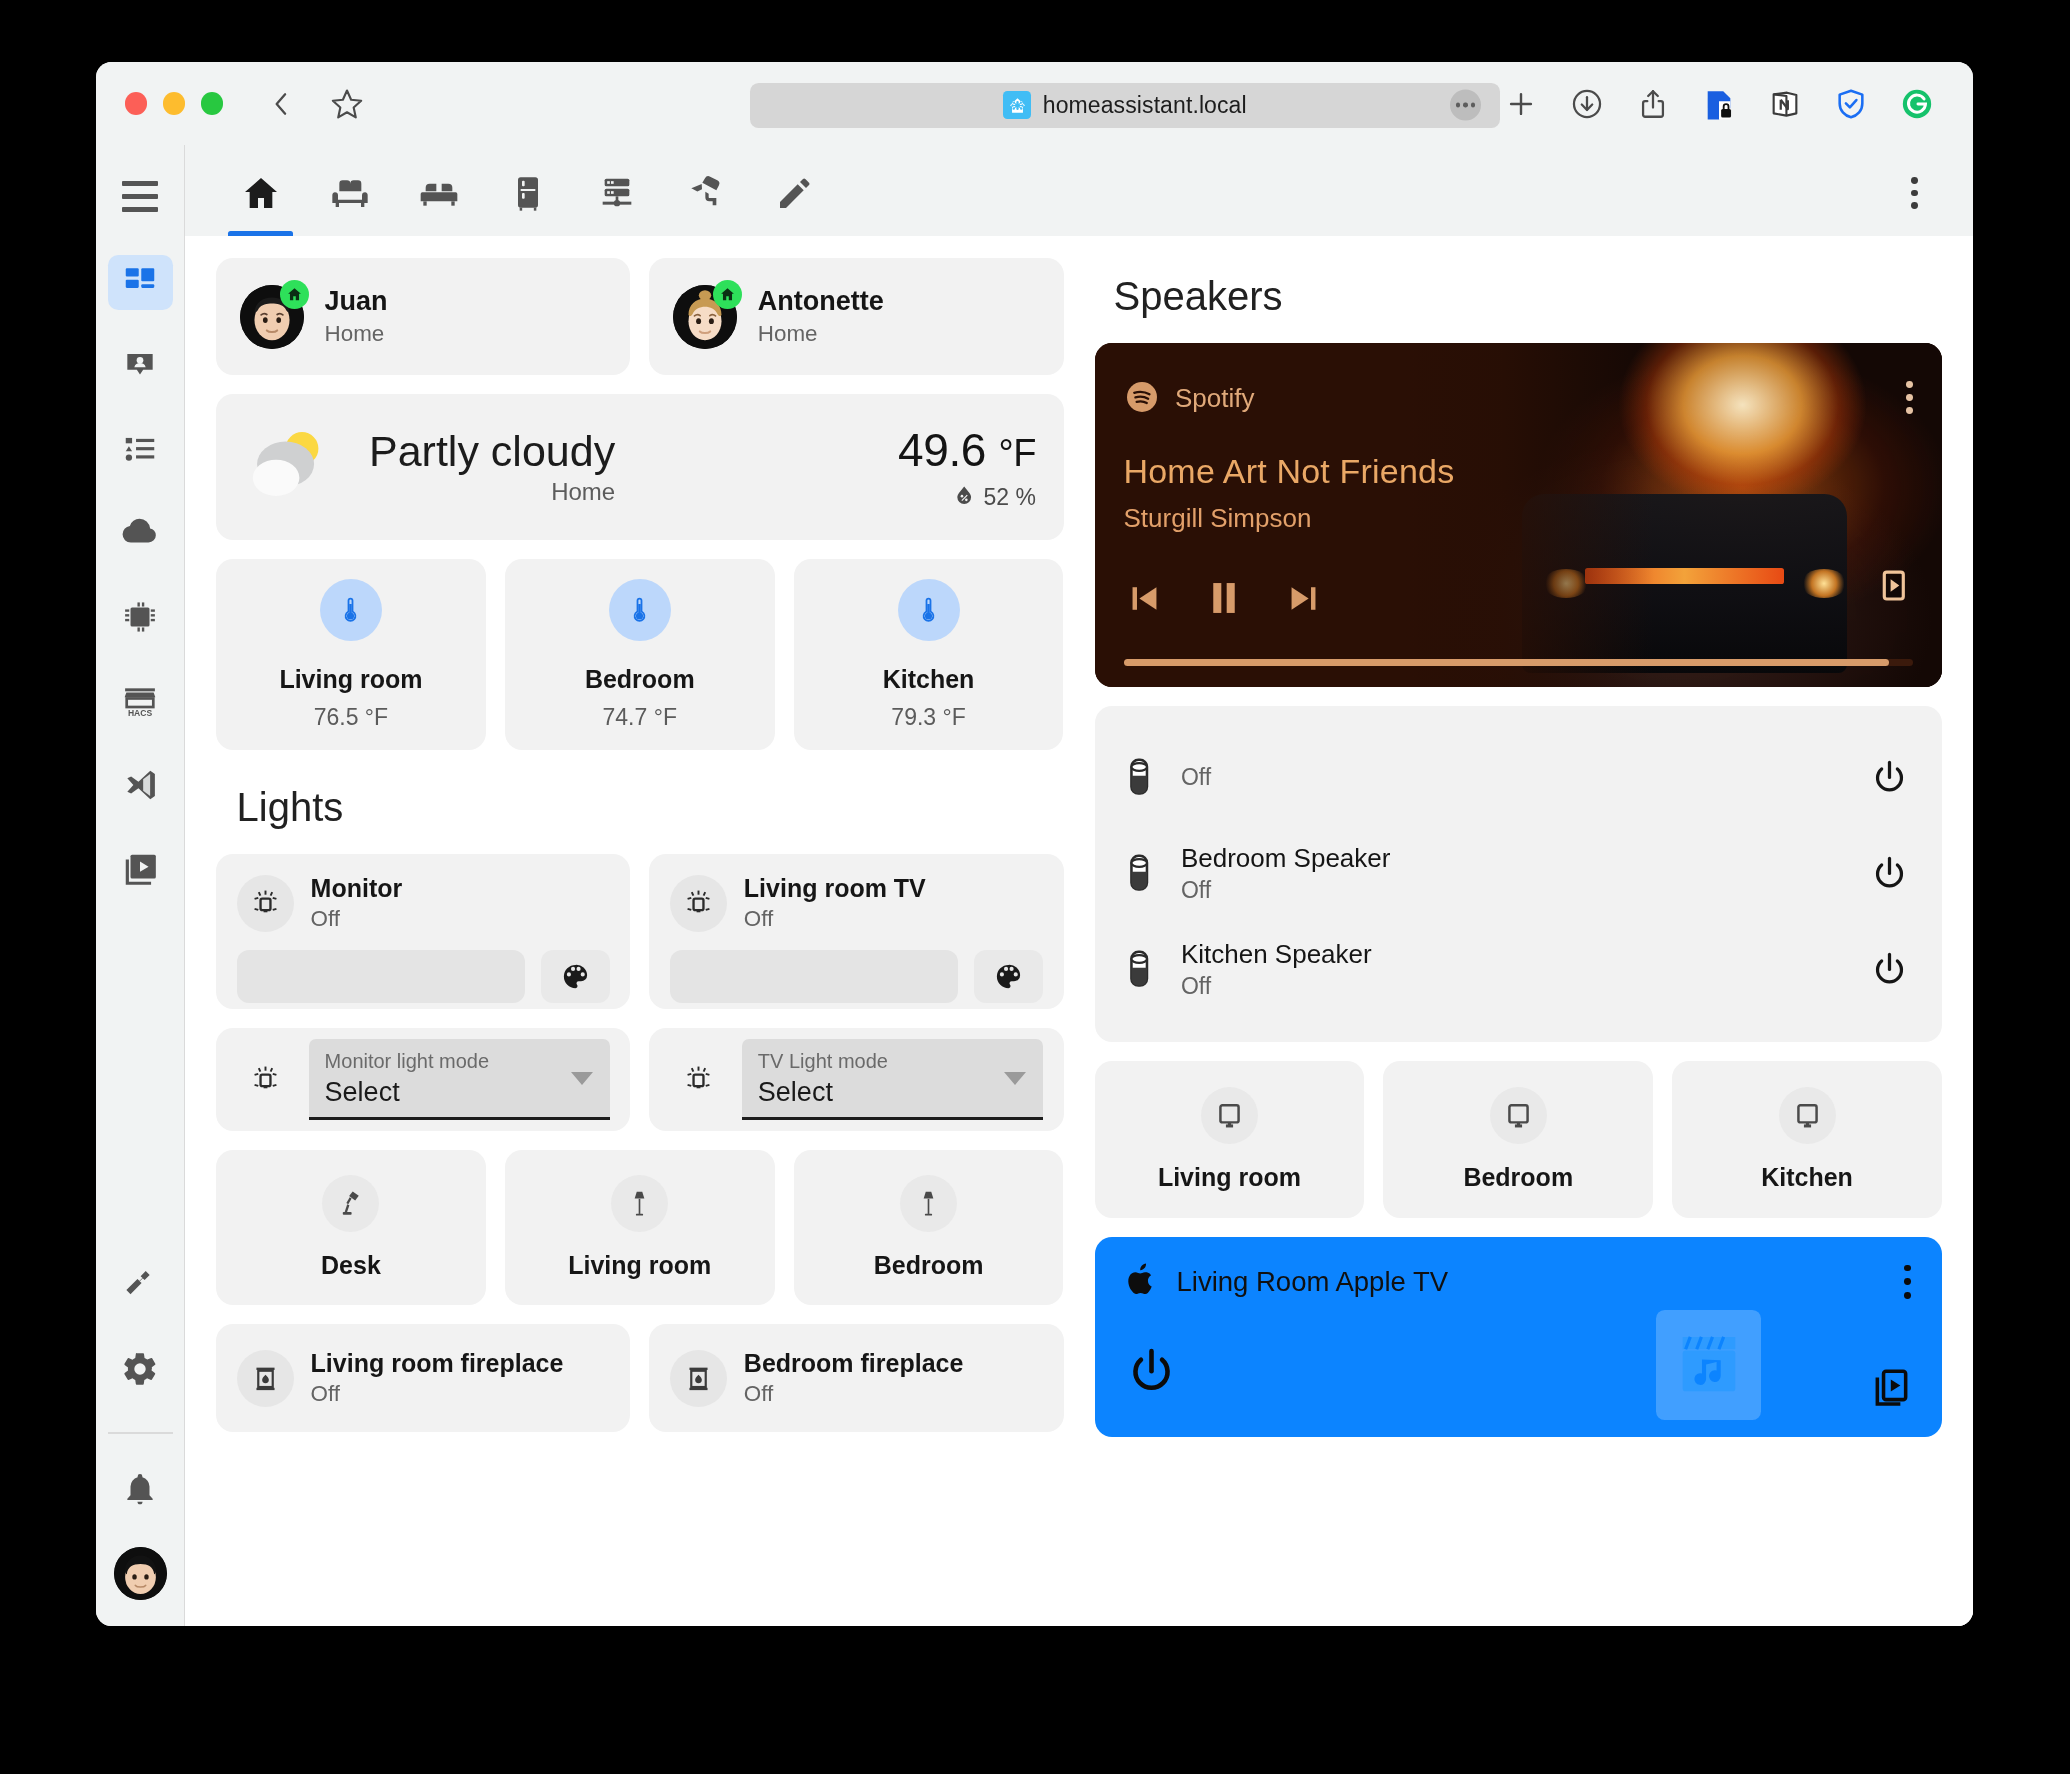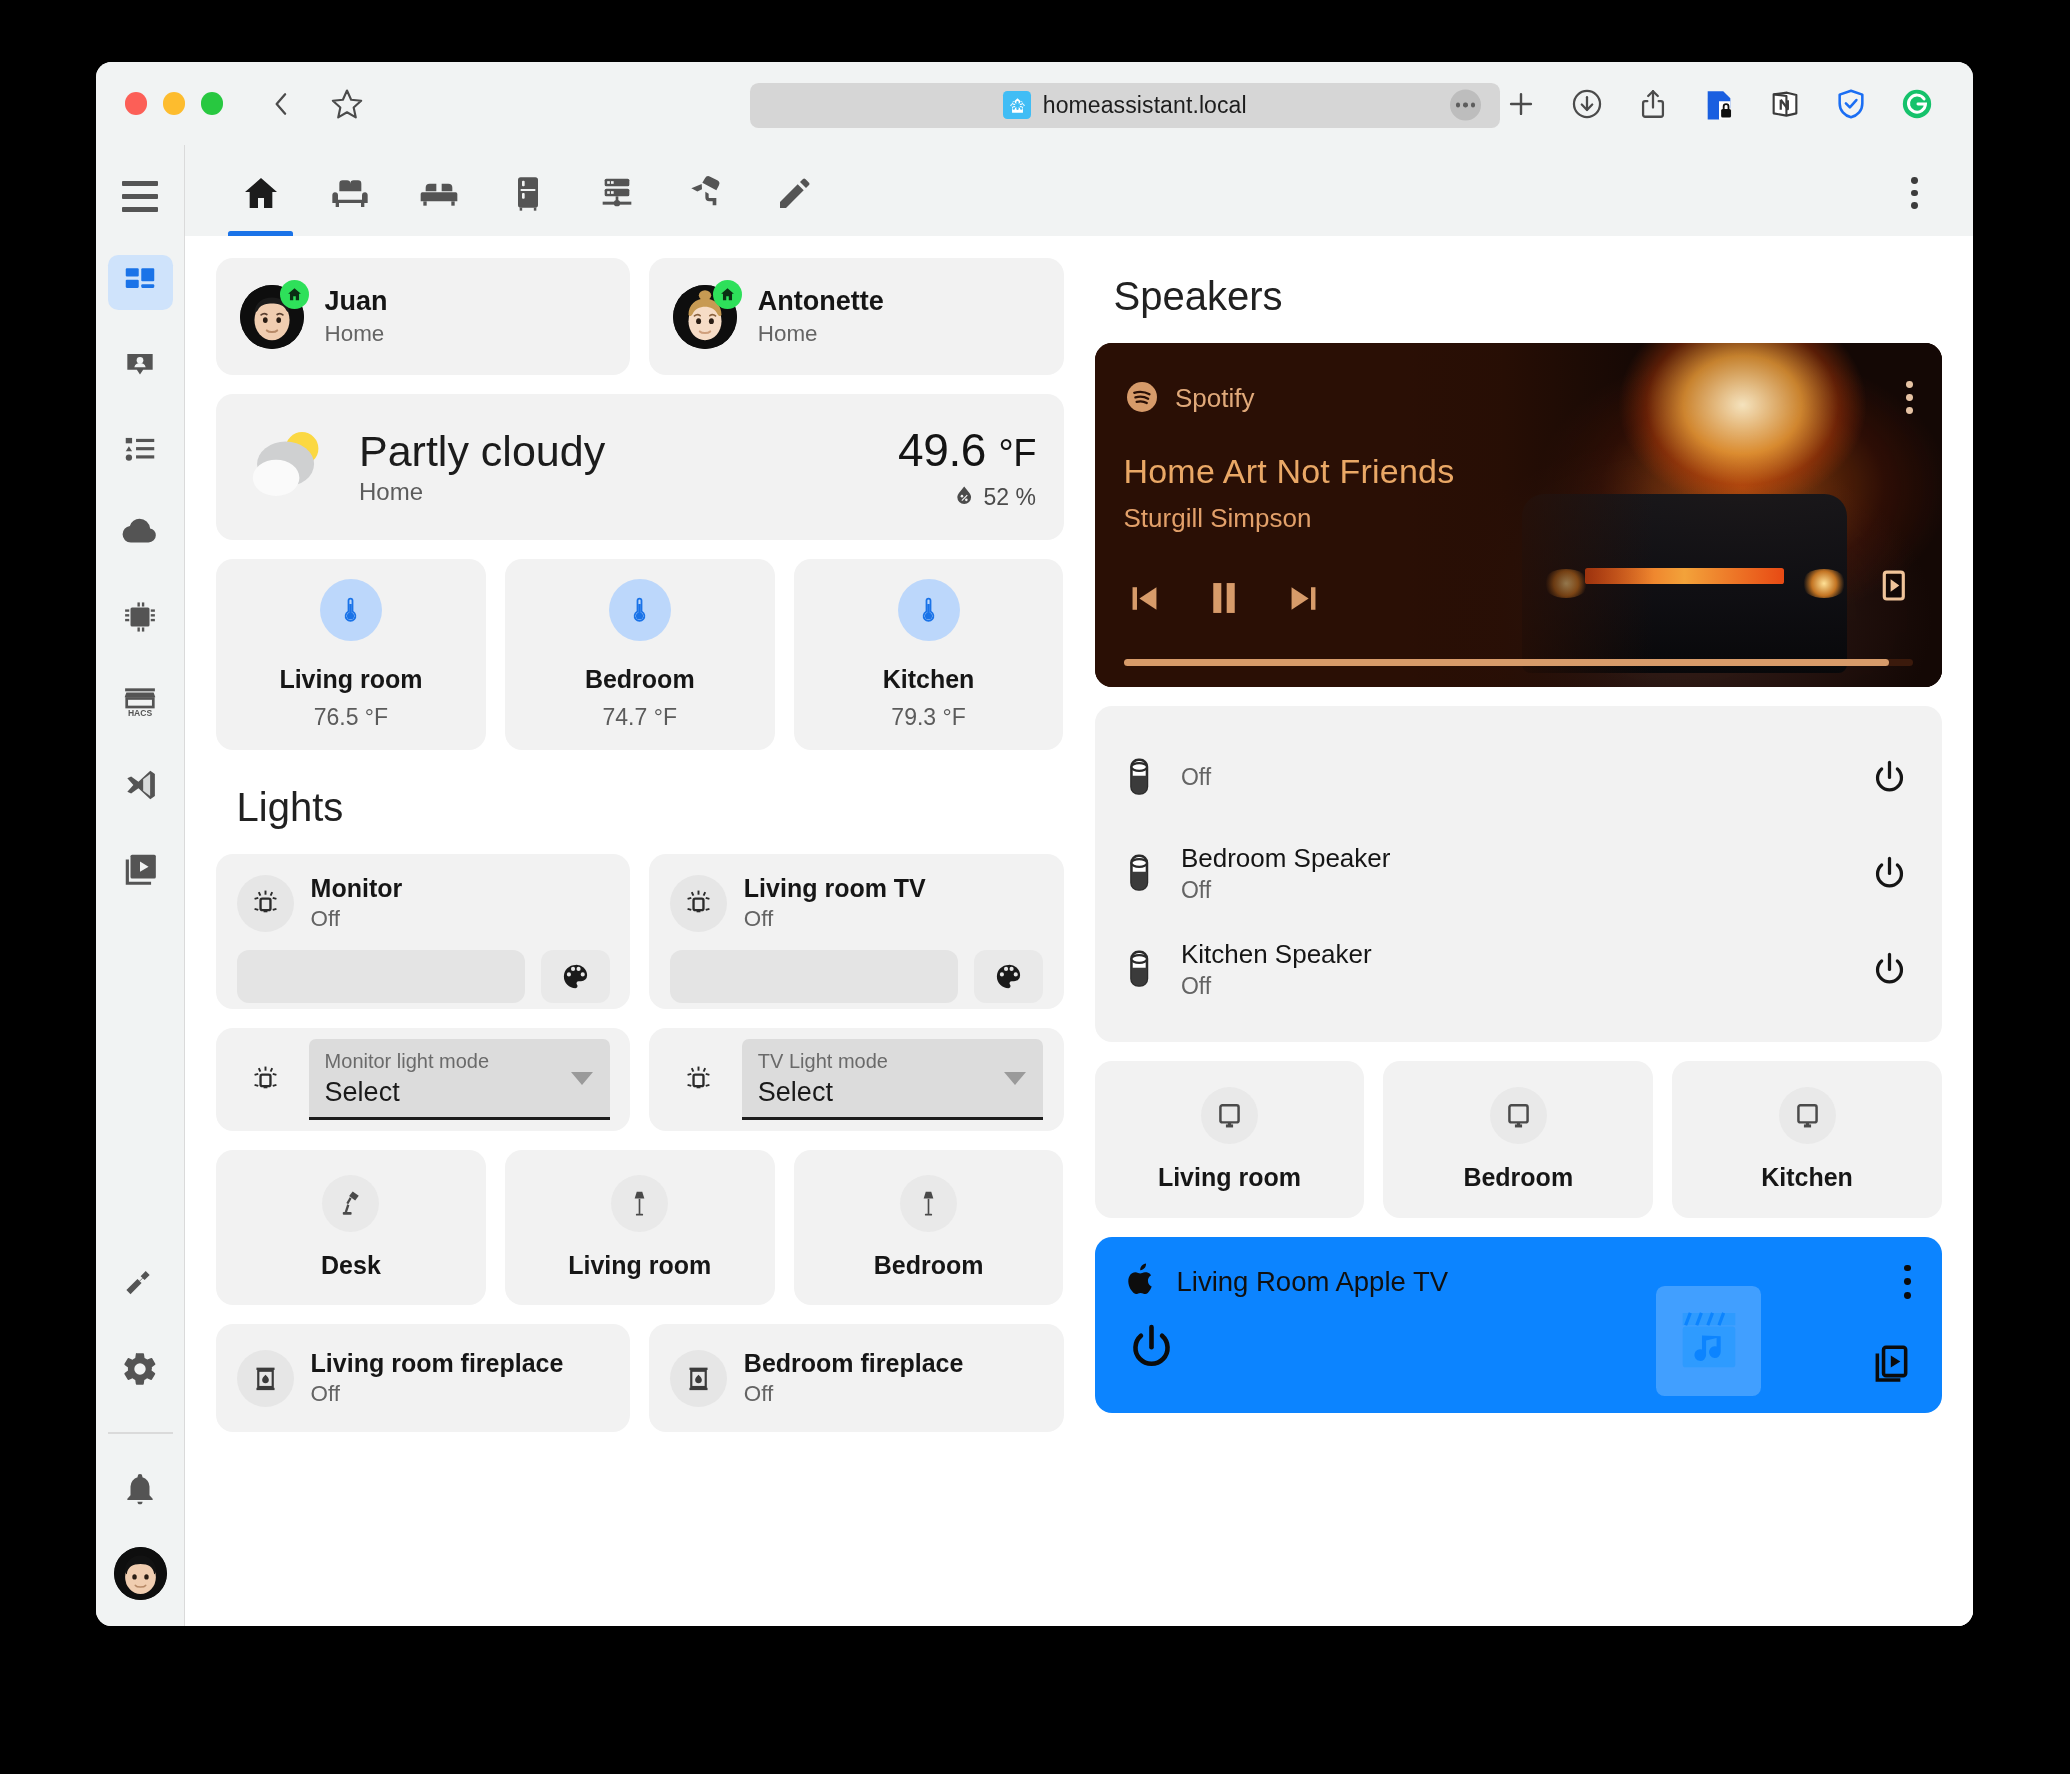--- a/index.html
+++ b/index.html
@@ -185,21 +185,21 @@
   .person-name { font-size: 27px; color: #151515; font-weight: 700; line-height: 1.25; }
   .person-state { font-size: 22.4px; color: #646464; line-height: 1.3; }
 
   
   #weather-card {
     height: 146px;
     display: flex; align-items: center;
     padding: 0 27.5px 0 29px;
   }
   #weather-icon { width: 95px; height: 83px; position: relative; flex-shrink: 0; }
-  #weather-text { margin-left: 19px; }
+  #weather-text { margin-left: 29px; text-align: right; }
   #weather-cond { font-size: 43px; color: #1c1c1c; font-weight: 400; line-height: 1.05; }
   #weather-loc { font-size: 24px; color: #5c5c5c; margin-top: 3.4px; }
   #weather-right { margin-left: auto; text-align: right; }
   #weather-temp { font-size: 46px; color: #141414; letter-spacing: -0.4px; }
   #weather-temp .unit { font-size: 38px; }
   #weather-hum { font-size: 23px; color: #4b4b4b; display: flex; align-items: center; justify-content: flex-end; gap: 8.6px; margin-top: 6.9px; text-align: right; }
 
   
   .row3 { display: flex; gap: 19px; }
   .temp-tile {
@@ -341,21 +341,21 @@
     display: flex; flex-direction: column; align-items: center; justify-content: center;
   }
   .tv-icon {
     width: 57px; height: 57px; border-radius: 50%; background: #e9e9e9;
     display: flex; align-items: center; justify-content: center;
     margin-bottom: 19px;
   }
   .tv-name { font-size: 25px; font-weight: 700; color: #161616; }
 
   #appletv-card {
-    height: 176px; border-radius: 17px;
+    height: 200px; border-radius: 17px;
     background: #0c84ff;
     position: relative; overflow: hidden;
     padding: 24px 29px;
   }
   #appletv-head { display: flex; align-items: center; gap: 19px; }
   #appletv-name { font-size: 27.5px; color: #101010; }
   #appletv-kebab { position: absolute; right: 31px; top: 27.5px; display: flex; flex-direction: column; gap: 6.9px; align-items: center; }
   #appletv-kebab i { width: 6.9px; height: 6.9px; border-radius: 50%; background: #0b0b0b; display: block; }
   #appletv-power { position: absolute; left: 29px; bottom: 34px; }
   #appletv-art {

